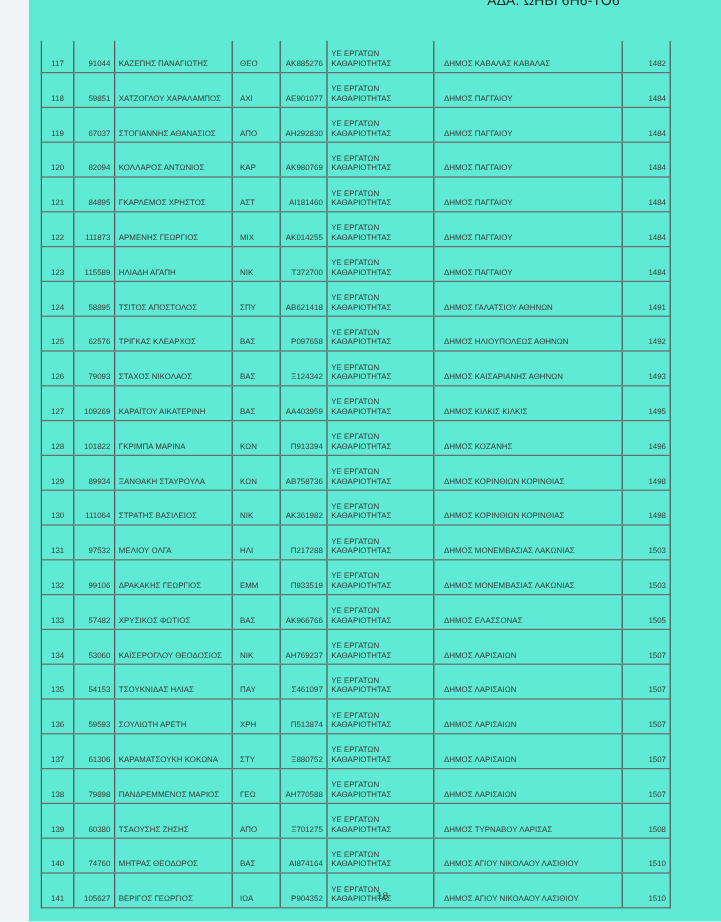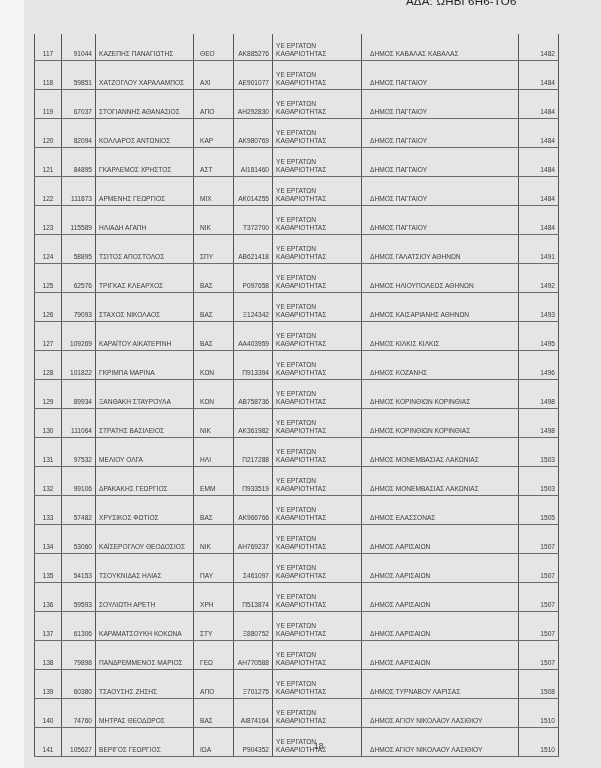--- a/index.html
+++ b/index.html
@@ -18,21 +18,21 @@
     .left-strip {
       position: absolute;
       left: 0; top: 0;
       width: 24px; height: 768px;
       background: #f3f4f6;
     }
     .page {
       position: absolute;
       left: 24px; top: 0;
       width: 577px; height: 768px;
-      background: #e5e5e5;
+      background: #5eead4;
     }
     .ada {
       position: absolute;
       left: 382px;
       top: -5px;
       font-size: 11.5px;
       color: #222;
       letter-spacing: 0.2px;
     }
     .doc-table {

